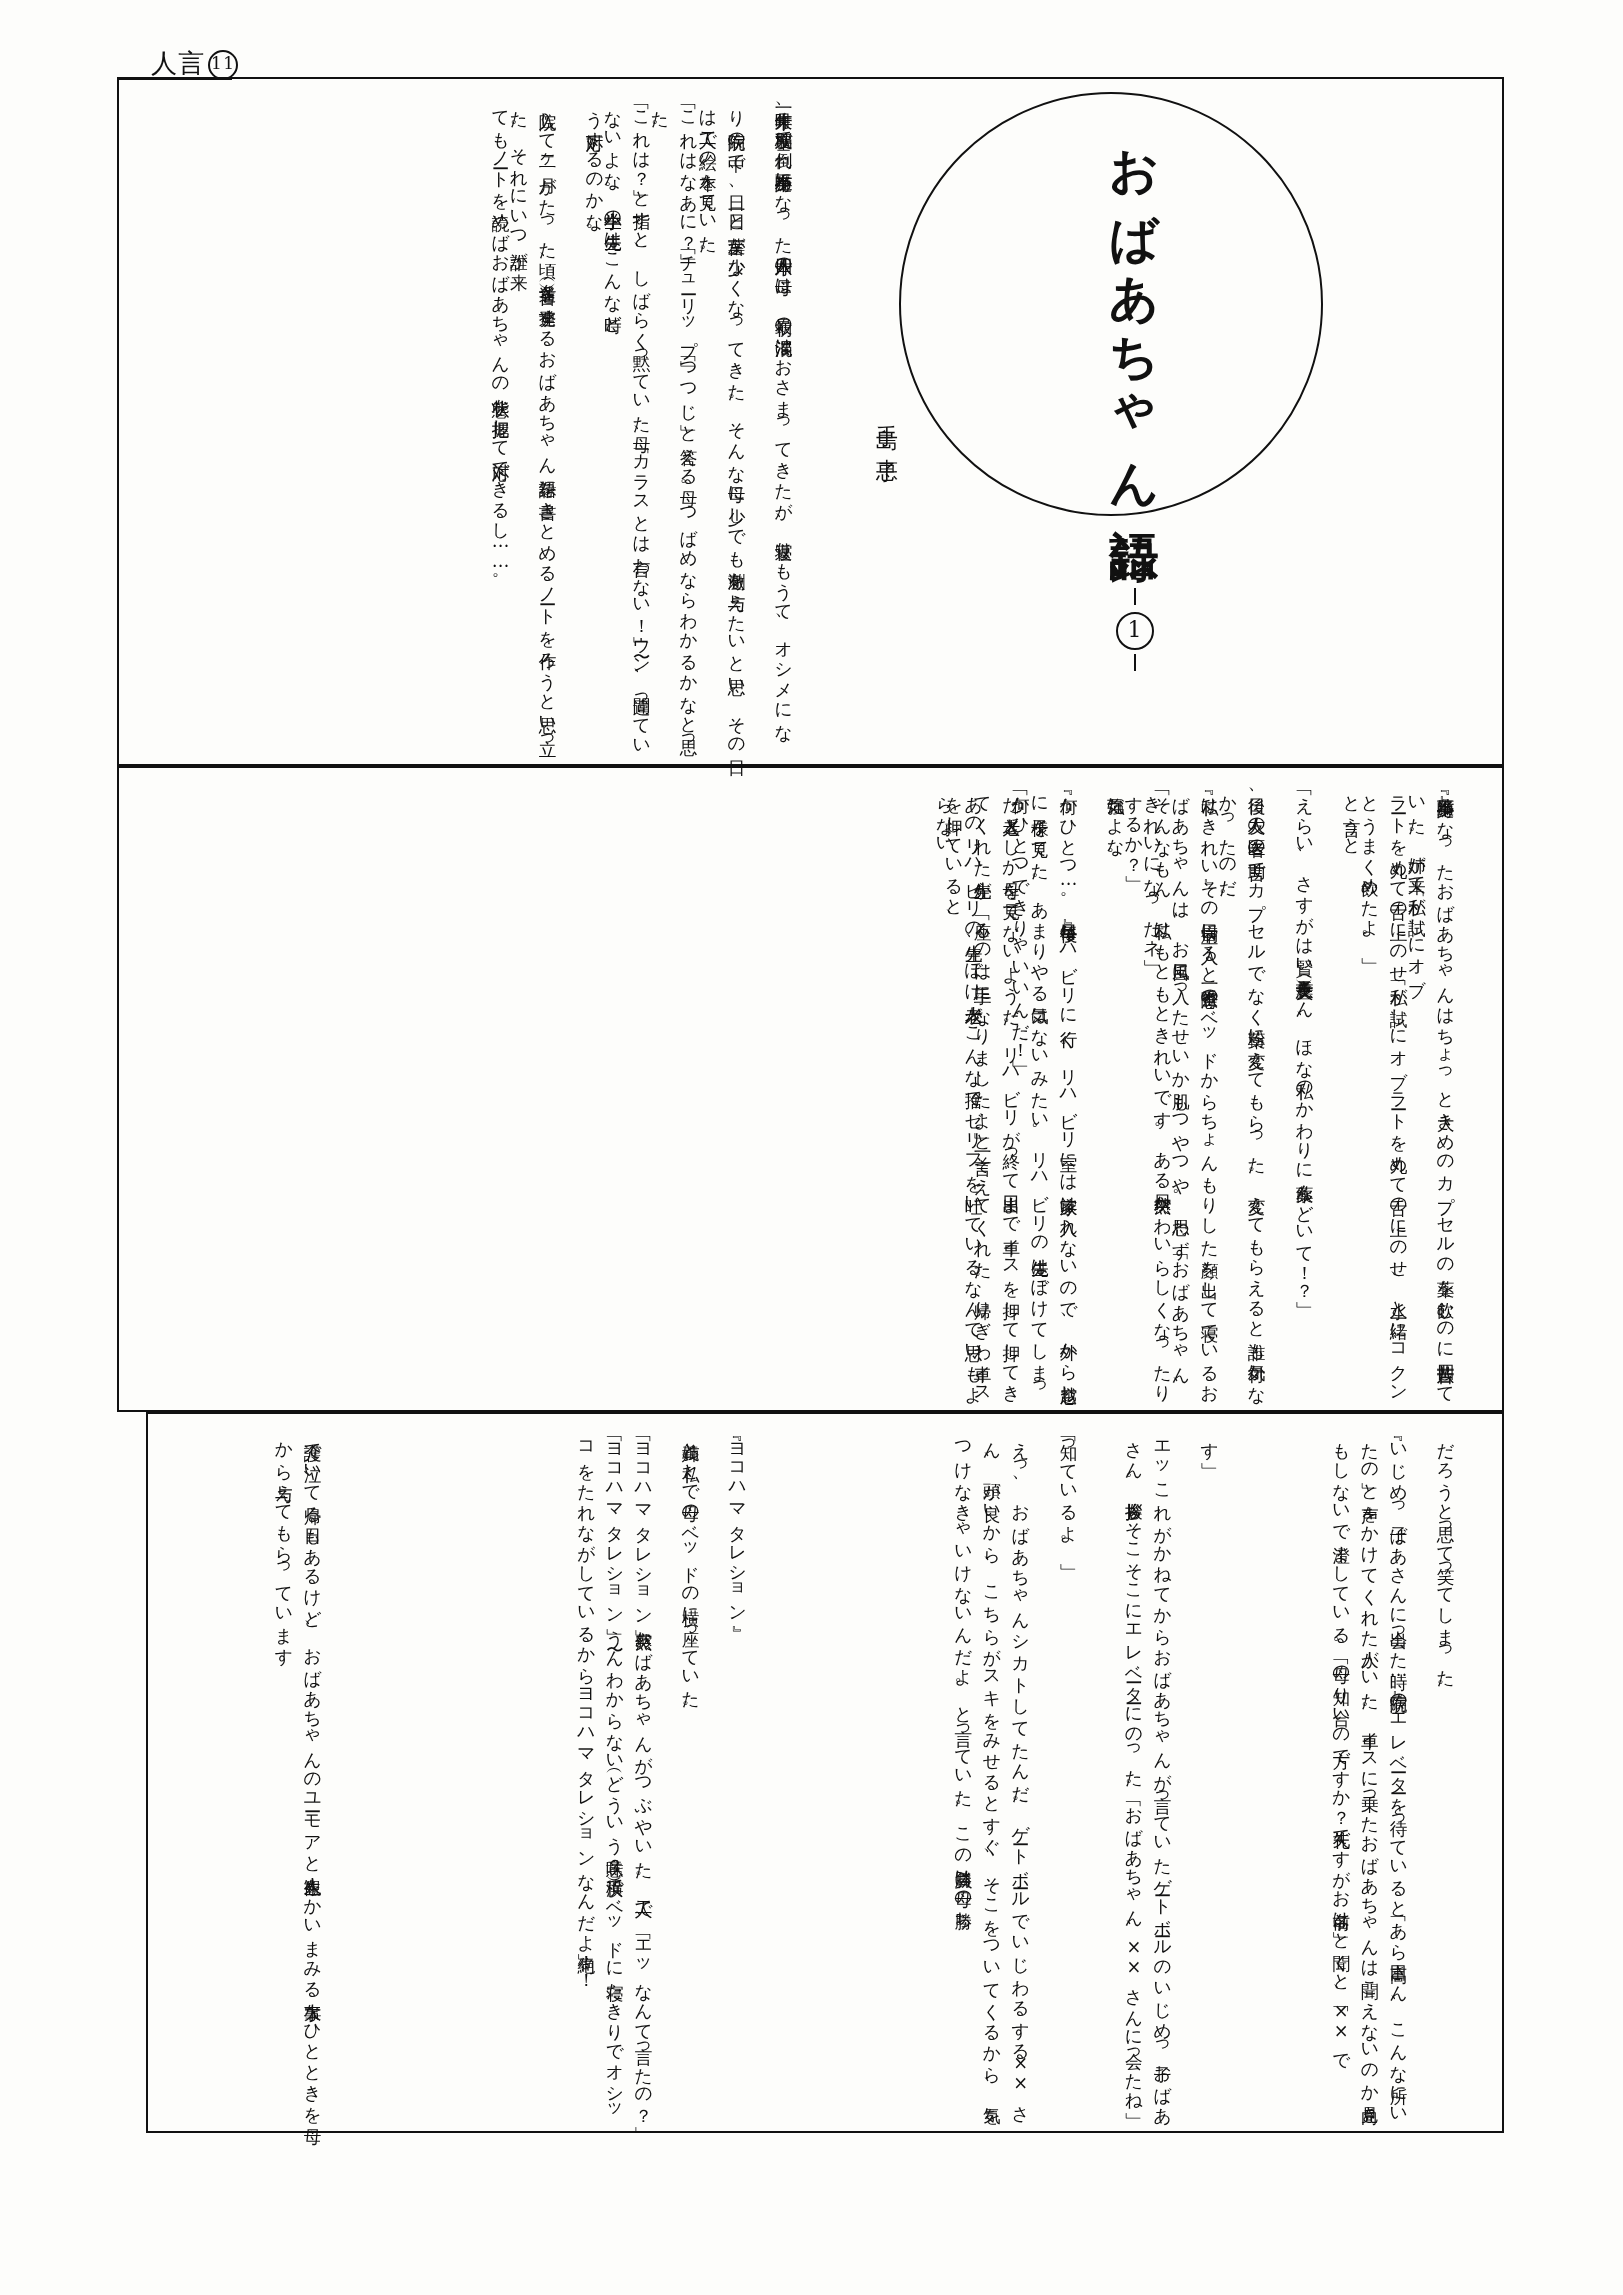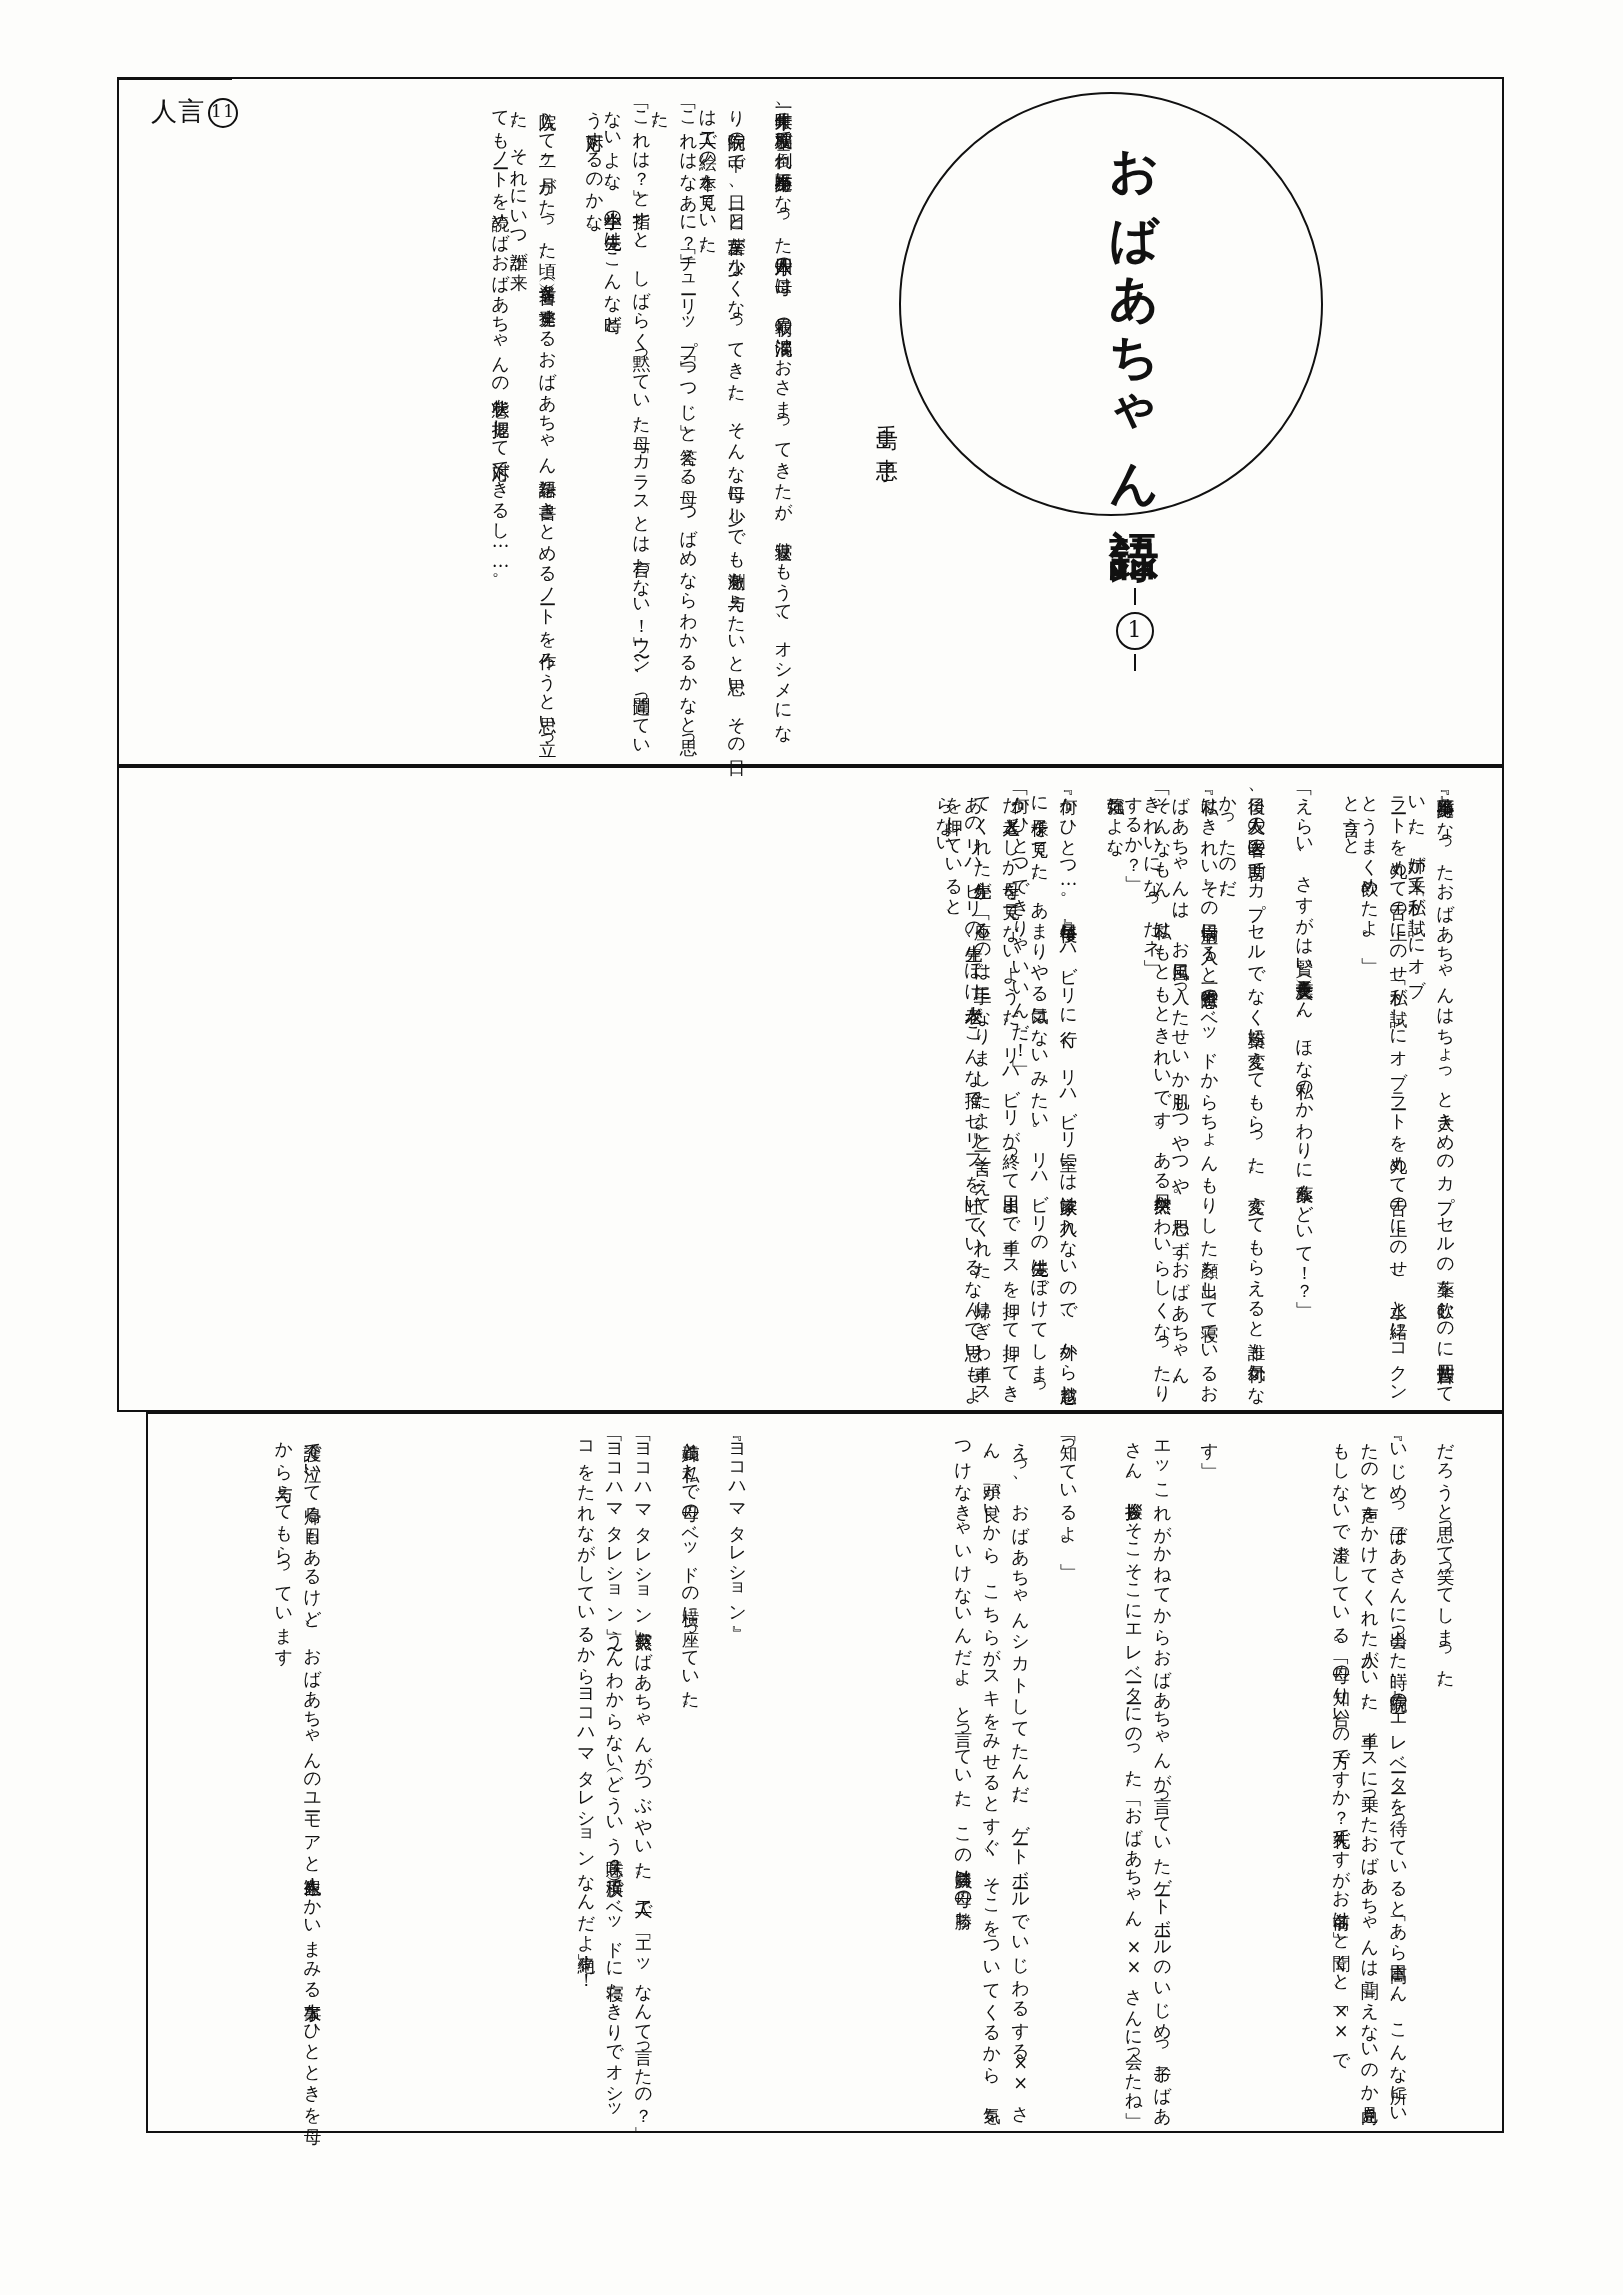--- a/index.html
+++ b/index.html
@@ -25,21 +25,20 @@
 
   
   .corner-mark {
     position: absolute;
     left: 151px;
     top: 46px;
     font-size: 26px;
     letter-spacing: 1.3px;
     white-space: nowrap;
     font-family: "DejaVu Serif", serif;
-    margin-top: 48px;
   }
   .corner-mark .circled {
     display: inline-block;
     border: 2px solid #111;
     border-radius: 50%;
     width: 26px;
     height: 26px;
     line-height: 23.6px;
     text-align: center;
     font-size: 17px;

